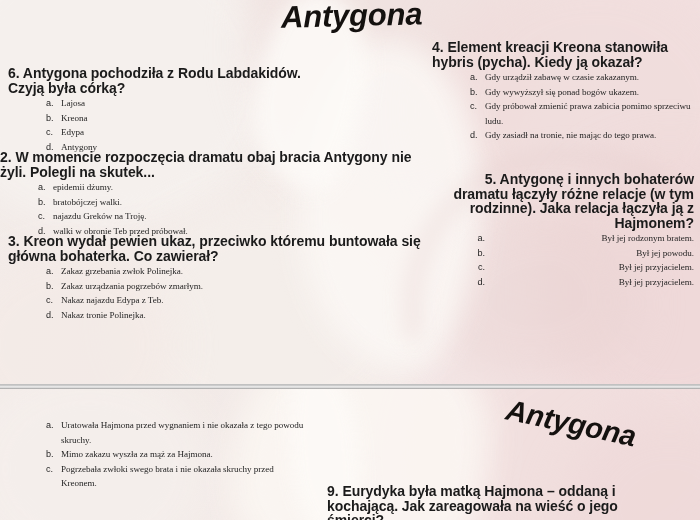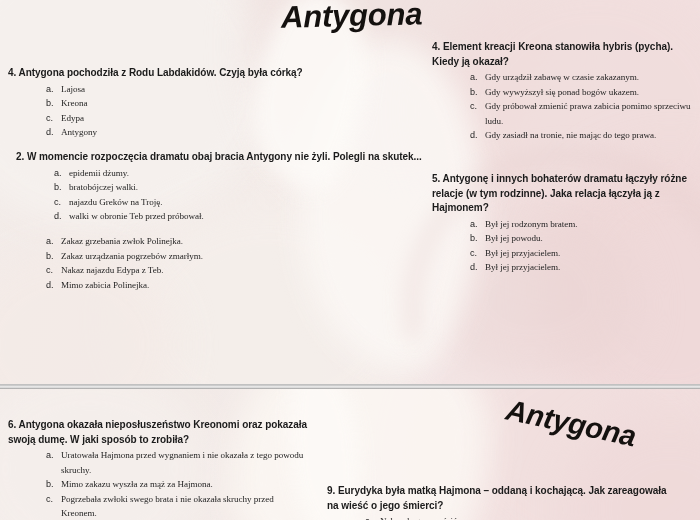--- a/index.html
+++ b/index.html
@@ -66,37 +66,37 @@
     position:absolute;color:#14110f;
     font-weight:bold;font-style:italic;letter-spacing:-.2px;
     white-space:nowrap;
   }
   #title-top{left:281px;top:-2px;font-size:31px;transform:rotate(-1.4deg);}
   #title-bottom{left:505px;top:18px;font-size:29px;transform:rotate(12deg);}
 
   
   .qblock{position:absolute;color:#1b1b1b;}
   .qtext{
-    font-weight:bold;font-size:10px;line-height:14.6px;
+    font-weight:bold;font-size:14px;line-height:14.6px;
     letter-spacing:-.06px;margin:0 0 1px 0;
   }
   .answers{list-style:none;margin:0;padding:0 0 0 38px;}
   .answers li{
     display:flex;font-size:9.1px;line-height:14.5px;
     color:#1f1f1f;letter-spacing:-.04px;
   }
   .alabel{width:15px;flex:0 0 15px;}
   .atext{flex:1 1 auto;font-family:Liberation Serif, serif;}
 
   
   #q1{left:8px;  top:66px;  width:300px;}
-  #q2{left:16px;  top:150px; width:420px;}
+  #q2{left:0;  top:150px; width:420px;}
   #q3{left:8px;  top:234px; width:450px;}
   #q4{left:432px;top:40px;  width:262px;}
-  #q5{left:432px;top:172px; width:262px;}
+  #q5{left:432px;top:172px; width:262px;text-align:right;}
   
   #q6{left:8px;  top:29px;  width:300px;}
   #q9{left:327px;top:95px;  width:340px;}
 </style>
 </head>
 <body>
 
 <div class="deck">
 
   <section class="slide" id="slide-1">
@@ -110,21 +110,21 @@
       <div class="blob b7"></div>
       <div class="blob b8"></div>
       <div class="blob b3"></div>
       <div class="blob b9"></div>
       <div class="arc"></div>
     </div>
 
     <div class="title" id="title-top">Antygona</div>
 
     <div class="qblock" id="q1">
-      <p class="qtext">4. Antygona pochodziła z Rodu Labdakidów. Czyją była córką?</p>
+      <p class="qtext">6. Antygona pochodziła z Rodu Labdakidów. Czyją była córką?</p>
       <ul class="answers">
         <li>
             <span class="alabel">a.</span>
             <span class="atext">Lajosa</span>
           </li>
         <li>
             <span class="alabel">b.</span>
             <span class="atext">Kreona</span>
           </li>
         <li>
@@ -154,36 +154,37 @@
             <span class="atext">najazdu Greków na Troję.</span>
           </li>
         <li>
             <span class="alabel">d.</span>
             <span class="atext">walki w obronie Teb przed próbował.</span>
           </li>
       </ul>
     </div>
 
     <div class="qblock" id="q3">
+      <p class="qtext">3. Kreon wydał pewien ukaz, przeciwko któremu buntowała się główna bohaterka. Co zawierał?</p>
       <ul class="answers">
         <li>
             <span class="alabel">a.</span>
             <span class="atext">Zakaz grzebania zwłok Polinejka.</span>
           </li>
         <li>
             <span class="alabel">b.</span>
             <span class="atext">Zakaz urządzania pogrzebów zmarłym.</span>
           </li>
         <li>
             <span class="alabel">c.</span>
             <span class="atext">Nakaz najazdu Edypa z Teb.</span>
           </li>
         <li>
             <span class="alabel">d.</span>
-            <span class="atext">Mimo zabicia Polinejka.</span>
+            <span class="atext">Nakaz tronie Polinejka.</span>
           </li>
       </ul>
     </div>
 
     <div class="qblock" id="q4">
       <p class="qtext">4. Element kreacji Kreona stanowiła hybris (pycha). Kiedy ją okazał?</p>
       <ul class="answers">
         <li>
             <span class="alabel">a.</span>
             <span class="atext">Gdy urządził zabawę w czasie zakazanym.</span>
@@ -234,21 +235,20 @@
       <div class="blob c1"></div>
       <div class="blob c3"></div>
       <div class="blob c5"></div>
       <div class="blob c2"></div>
       <div class="blob c4"></div>
     </div>
 
     <div class="title" id="title-bottom">Antygona</div>
 
     <div class="qblock" id="q6">
-      <p class="qtext">6. Antygona okazała nieposłuszeństwo Kreonomi oraz pokazała swoją dumę. W jaki sposób to zrobiła?</p>
       <ul class="answers">
         <li>
             <span class="alabel">a.</span>
             <span class="atext">Uratowała Hajmona przed wygnaniem i nie okazała z tego powodu skruchy.</span>
           </li>
         <li>
             <span class="alabel">b.</span>
             <span class="atext">Mimo zakazu wyszła za mąż za Hajmona.</span>
           </li>
         <li>

